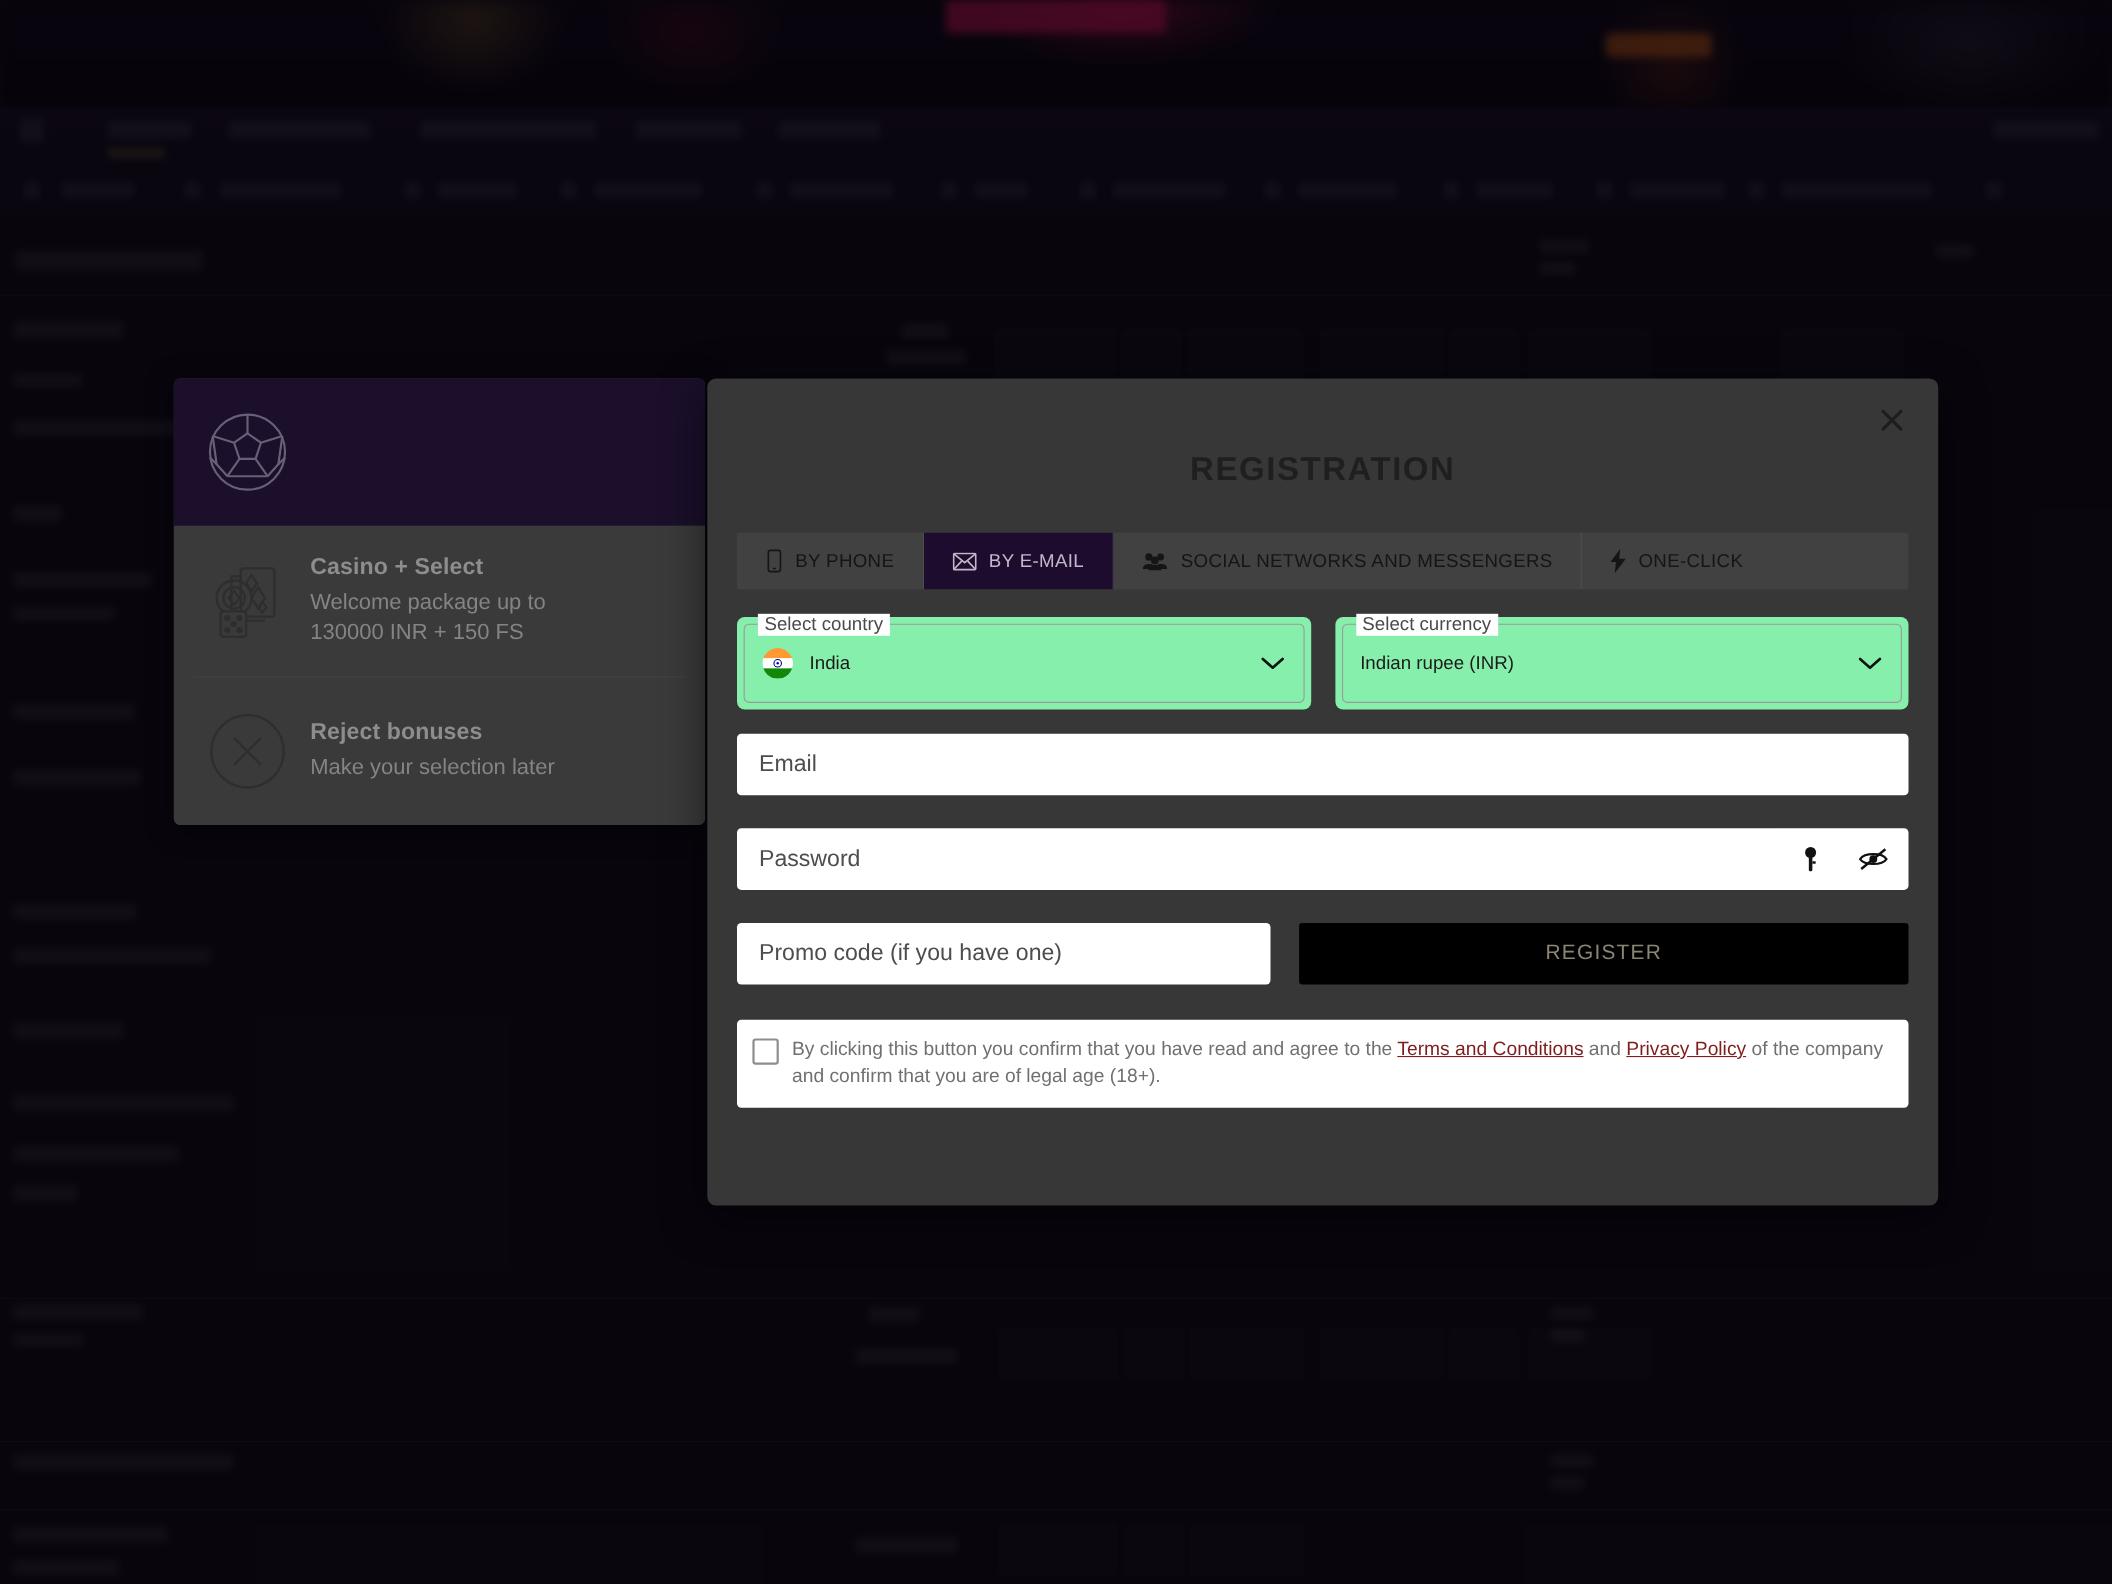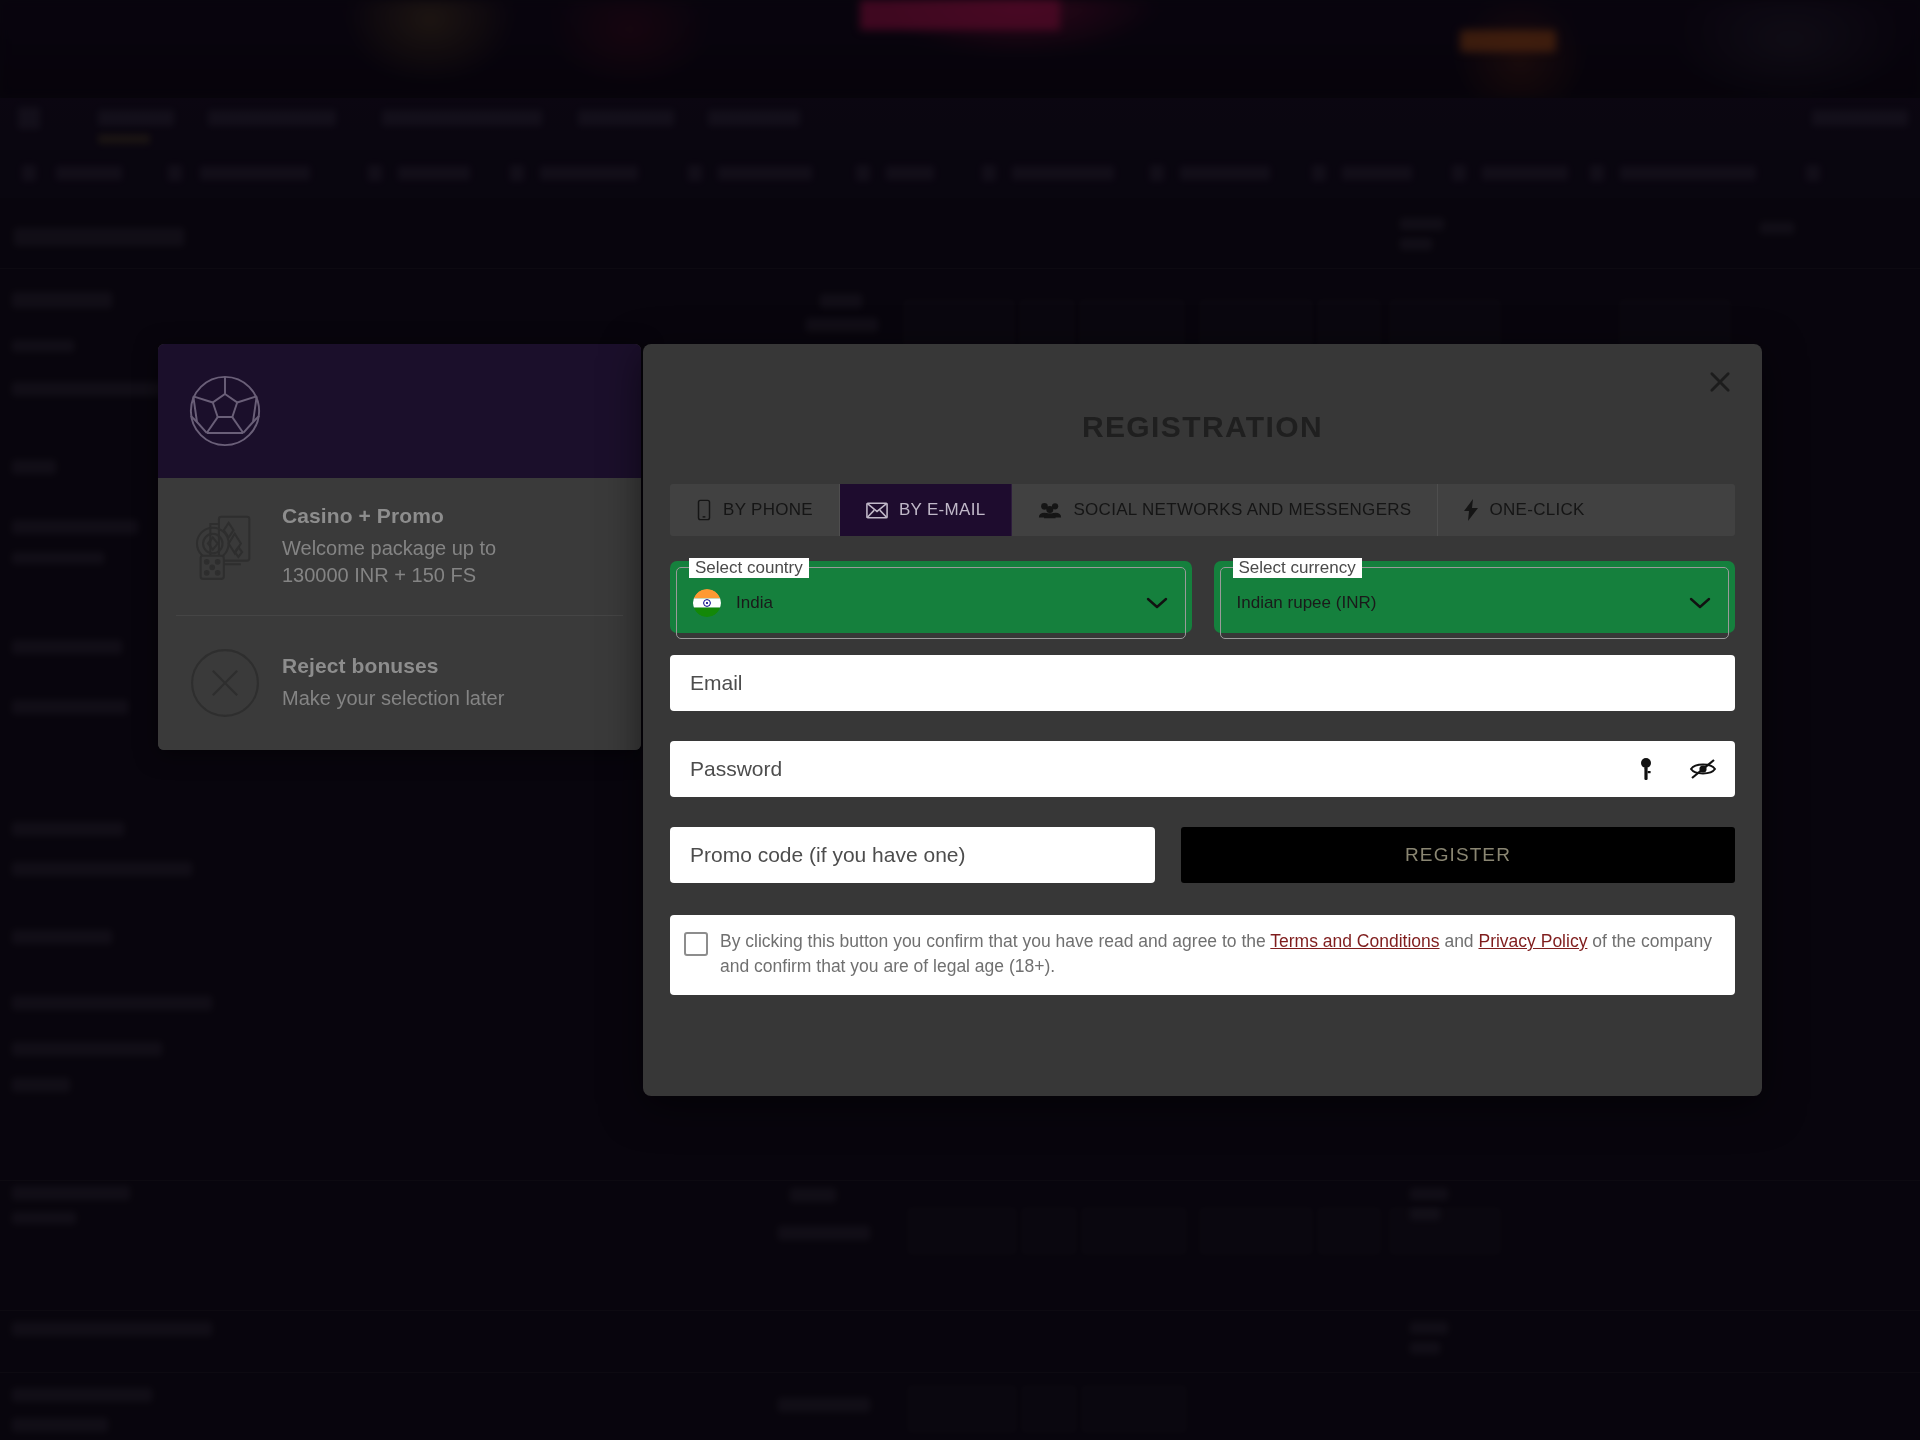--- a/index.html
+++ b/index.html
@@ -199,24 +199,24 @@
   .tab .ticon { display: flex; align-items: center; }
   .tab svg { display: block; }
 
   
   #form-area { padding: 25px 27px 0 27px; }
 
   .row { display: flex; gap: 22px; }
 
   .select-shell {
     flex: 1;
-    background: #15803d;
+    background: #86efac;
     border-radius: 7px;
     padding: 6px;
-    height: 72px;
+    height: 84px;
   }
   .select-fieldset {
     position: relative;
     height: 72px;
     border: 1px solid #9a9a9a;
     border-radius: 5px;
     display: flex;
     align-items: center;
     padding: 0 16px;
     cursor: pointer;
@@ -466,21 +466,21 @@
         <polygon points="22,25 26,30 22,35 18,30"></polygon>
         <rect x="12" y="40" width="19" height="19" rx="2" fill="#3a3a3a"></rect>
         <circle cx="17" cy="45" r="1.5" fill="#2e2e2e"></circle>
         <circle cx="26" cy="45" r="1.5" fill="#2e2e2e"></circle>
         <circle cx="21.5" cy="49.5" r="1.5" fill="#2e2e2e"></circle>
         <circle cx="17" cy="54" r="1.5" fill="#2e2e2e"></circle>
         <circle cx="26" cy="54" r="1.5" fill="#2e2e2e"></circle>
       </svg>
     </div>
     <div class="bonus-text">
-      <div class="bonus-title">Casino + Promo</div>
+      <div class="bonus-title">Casino + Select</div>
       <div class="bonus-sub">Welcome package up to 130000 INR + 150 FS</div>
     </div>
   </div>
 
   <div class="bonus-divider"></div>
 
   <div class="bonus-card plain">
     <div class="bonus-icon">
       <svg width="78" height="78" viewBox="0 0 64 64" fill="none" stroke="#2e2e2e" stroke-width="1.7">
         <circle cx="32" cy="32" r="27"></circle>

